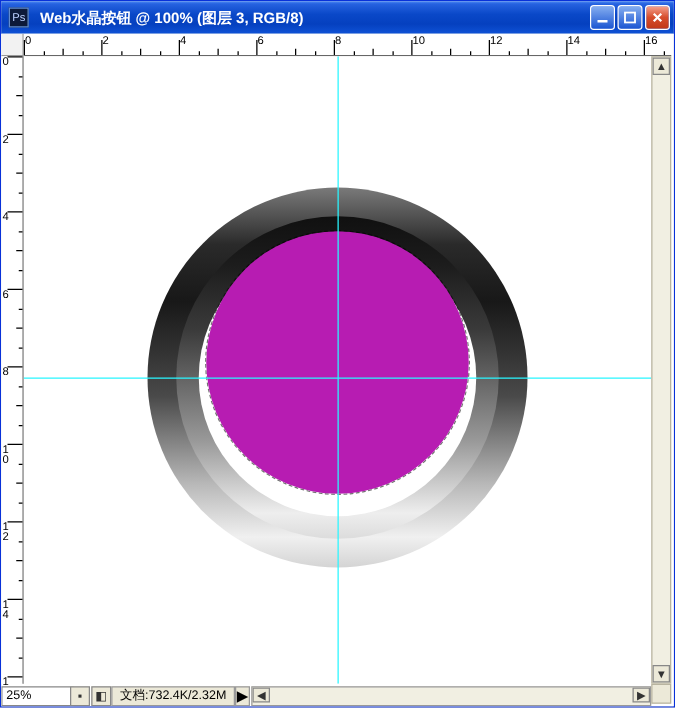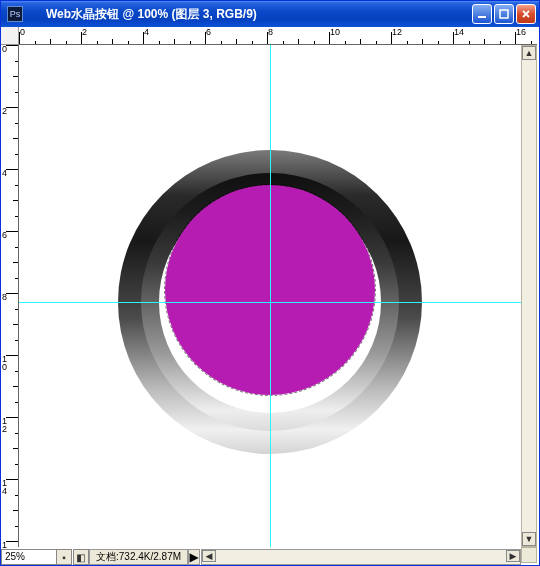--- a/index.html
+++ b/index.html
@@ -1,18 +1,18 @@
 <!DOCTYPE html>
 <html><head>
 <meta charset="utf-8">
 <style>
   body{margin:0;font-family:"SimSun","宋体",Arial,sans-serif;font-size:12px;background:#ccc;}
   .window{width:540px;height:566px;background:#ece9d8;border:1px solid #0831d9;box-sizing:border-box;display:flex;flex-direction:column;position:relative;}
   .titlebar{height:26px;background:linear-gradient(to bottom,#4d8cf5 0%,#2662e0 8%,#0a48c8 40%,#0540bf 70%,#0f52d6 100%);display:flex;align-items:center;color:#fff;padding:0 3px 0 6px;}
-  .titlebar .ps-icon{width:14px;height:14px;background:#0d1a3a;border:1px solid #5f8cd0;margin-right:23px;display:flex;align-items:center;justify-content:center;font-size:9px;font-family:Arial;color:#bcd0ff;line-height:1;}
+  .titlebar .ps-icon{width:14px;height:14px;background:#0d1a3a;border:1px solid #5f8cd0;margin-right:9px;display:flex;align-items:center;justify-content:center;font-size:9px;font-family:Arial;color:#bcd0ff;line-height:1;}
   .titlebar .title{flex:1;font-size:12px;font-weight:bold;letter-spacing:0;white-space:pre;}
   .win-btns{display:flex;gap:2px;}
   .win-btn{width:20px;height:20px;border-radius:3px;border:1px solid #fff;display:flex;align-items:center;justify-content:center;color:#fff;font-family:Arial;font-size:11px;font-weight:bold;box-sizing:border-box;}
   .win-min{background:linear-gradient(to bottom,#85aef0,#1b55d2);}
   .win-max{background:linear-gradient(to bottom,#85aef0,#1b55d2);}
   .win-close{background:linear-gradient(to bottom,#f5a18d,#d64d2c 50%,#c13818);}
   .win-min svg,.win-max svg,.win-close svg{display:block;}
 
   .workspace{flex:1;display:flex;flex-direction:column;background:#fff;position:relative;overflow:hidden;}
   .corner{position:absolute;left:0;top:0;width:18px;height:18px;background:#f2f2f2;border-right:1px solid #999;border-bottom:1px solid #999;box-sizing:border-box;}
@@ -54,21 +54,21 @@
   .scroll-track .arr{width:14px;height:12px;border:1px solid #888;background:#ece9d8;box-sizing:border-box;display:flex;align-items:center;justify-content:center;font-size:9px;color:#333;position:absolute;top:0;}
   .scroll-track .arr.left{left:0;} .scroll-track .arr.right{right:0;}
   .brcorner{position:absolute;right:2px;bottom:2px;width:16px;height:16px;background:#ece9d8;border:1px solid #b8b4a0;box-sizing:border-box;}
 </style>
 </head>
 <body>
 
 <div class="window">
   <div class="titlebar">
     <div class="ps-icon">Ps</div>
-    <div class="title">Web水晶按钮 @ 100% (图层 3, RGB/9)</div>
+    <div class="title">Web水晶按钮 @ 100% (图层 3, RGB/8)</div>
     <div class="win-btns">
       <div class="win-btn win-min">
         <svg width="10" height="10">
             <rect x="1" y="7" width="8" height="2" fill="#fff"></rect>
           </svg>
       </div>
       <div class="win-btn win-max">
         <svg width="10" height="10">
             <rect x="1" y="1" width="8" height="8" fill="none" stroke="#fff" stroke-width="1.5"></rect>
           </svg>
@@ -188,21 +188,21 @@
       <div class="arr top">▲</div>
       <div class="arr bot">▼</div>
     </div>
 
     <div class="zoom-box">25%</div>
     <div class="sbwrap">
       <div class="seg" style="width:14px">▪</div>
       <div class="seg" style="width:14px">◧</div>
       <div class="doc-info">
         <span>文档:</span>
-        <span>732.4K/2.87M</span>
+        <span>732.4K/2.32M</span>
       </div>
       <div class="tri">▶</div>
       <div class="scroll-track">
         <div class="arr left">◀</div>
         <div class="arr right">▶</div>
       </div>
     </div>
     <div class="brcorner"></div>
   </div>
 </div>

